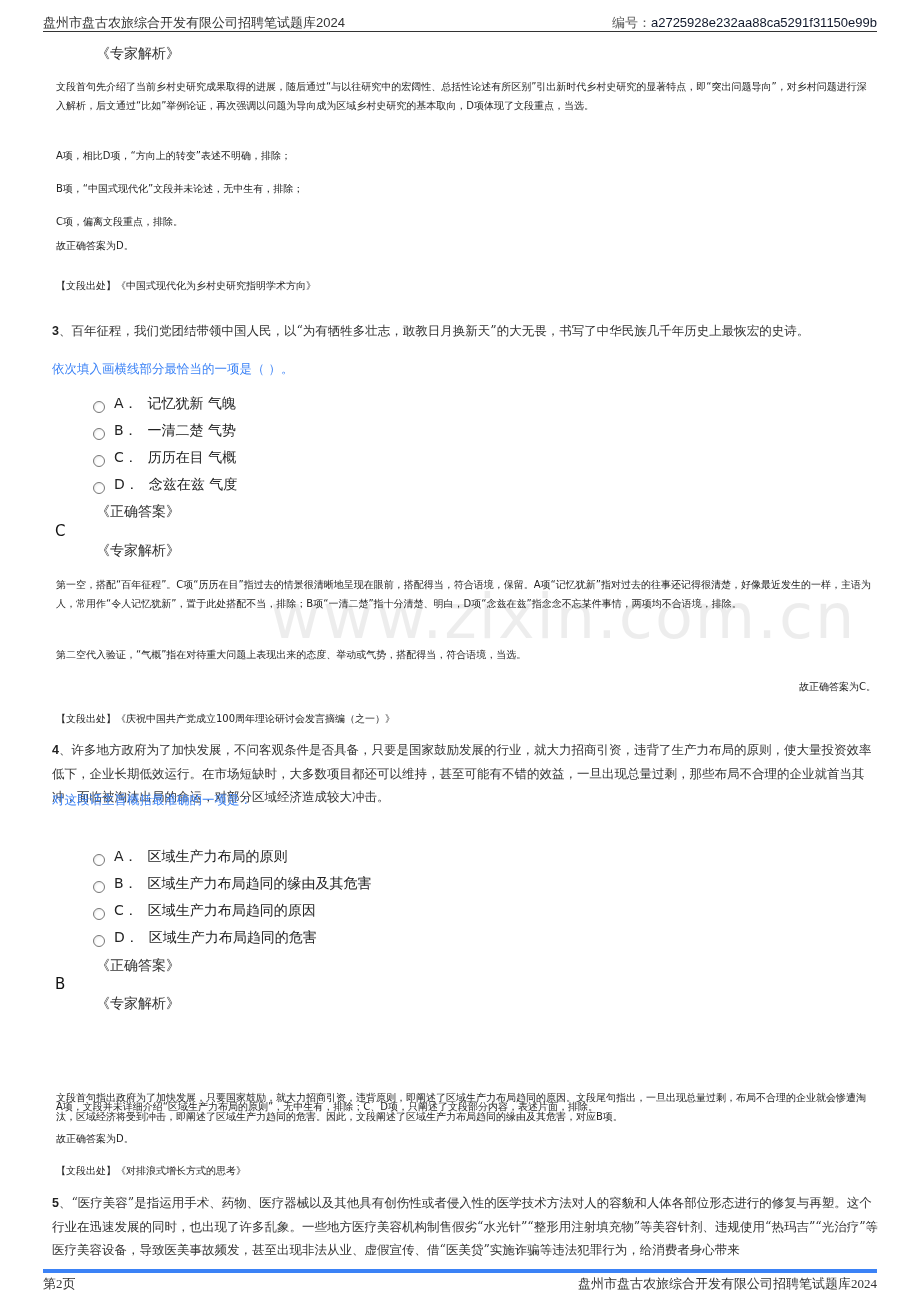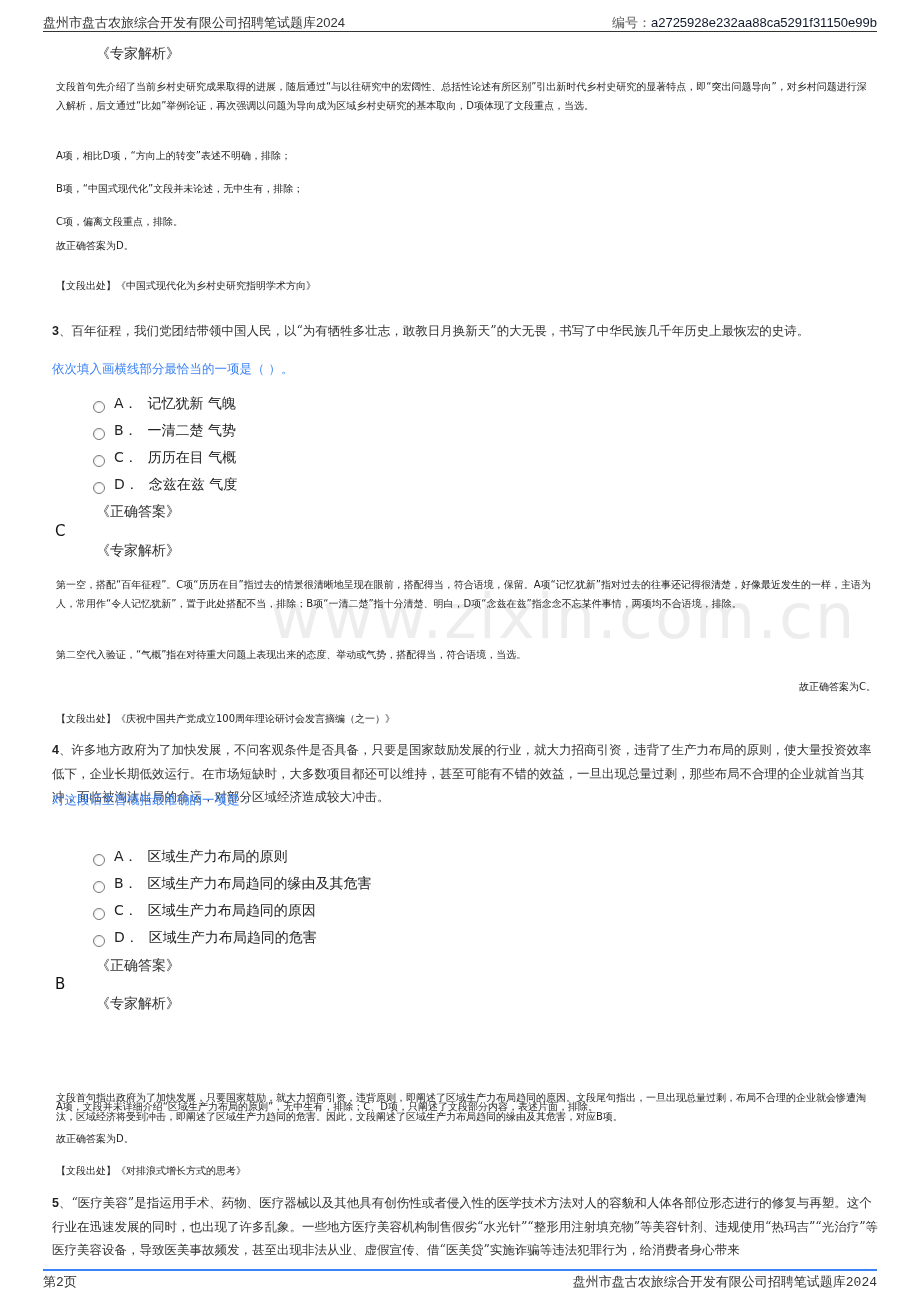--- a/index.html
+++ b/index.html
@@ -12,22 +12,22 @@
     font-family: "Liberation Sans", "DejaVu Sans", sans-serif;
     font-size: 13px; color: #333;
   }
   .header .title { position: absolute; left: 0; top: 2px; }
   .header .serial { position: absolute; right: 0; top: 2px; }
   .header .serial .label { color: #555; }
   .header .serial .value { color: #0f172a; }
 
   .footer {
     position: absolute; left: 43px; top: 1269px; width: 834px; height: 20px;
-    border-top: 2px solid #3b82f6;
-    font-family: Liberation Mono, monospace;
+    border-top: 4px solid #3b82f6;
+    font-family: Liberation Serif, serif;
     font-size: 13px; color: #333;
   }
   .footer .page { position: absolute; left: 0; top: 2px; }
   .footer .title { position: absolute; right: 0; top: 2px; }
 
   .watermark {
     position: absolute; left: 270px; top: 580px;
     font-family: "DejaVu Sans", sans-serif;
     font-size: 62px; color: rgba(0,0,0,0.07);
     letter-spacing: 2px; white-space: nowrap;

